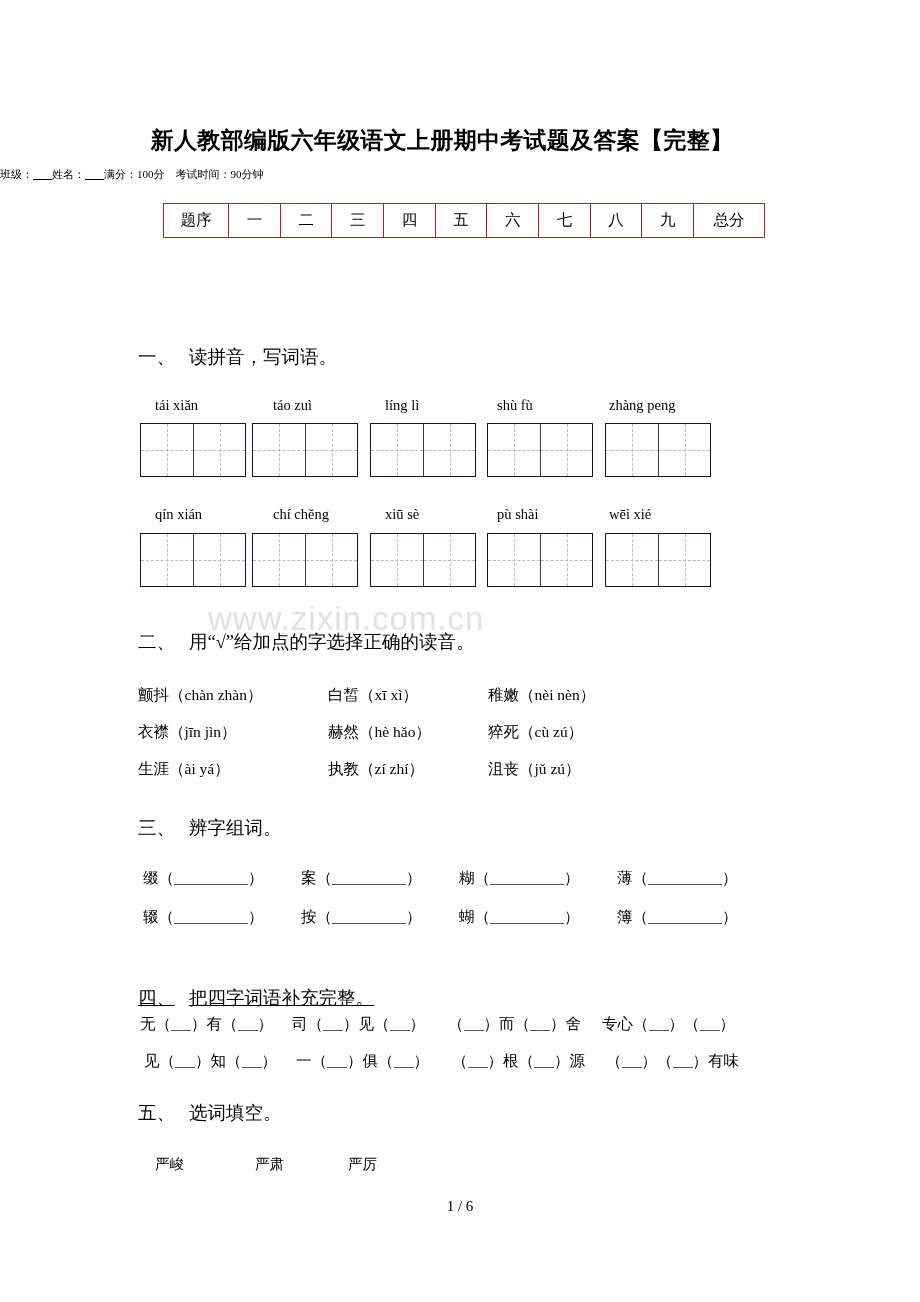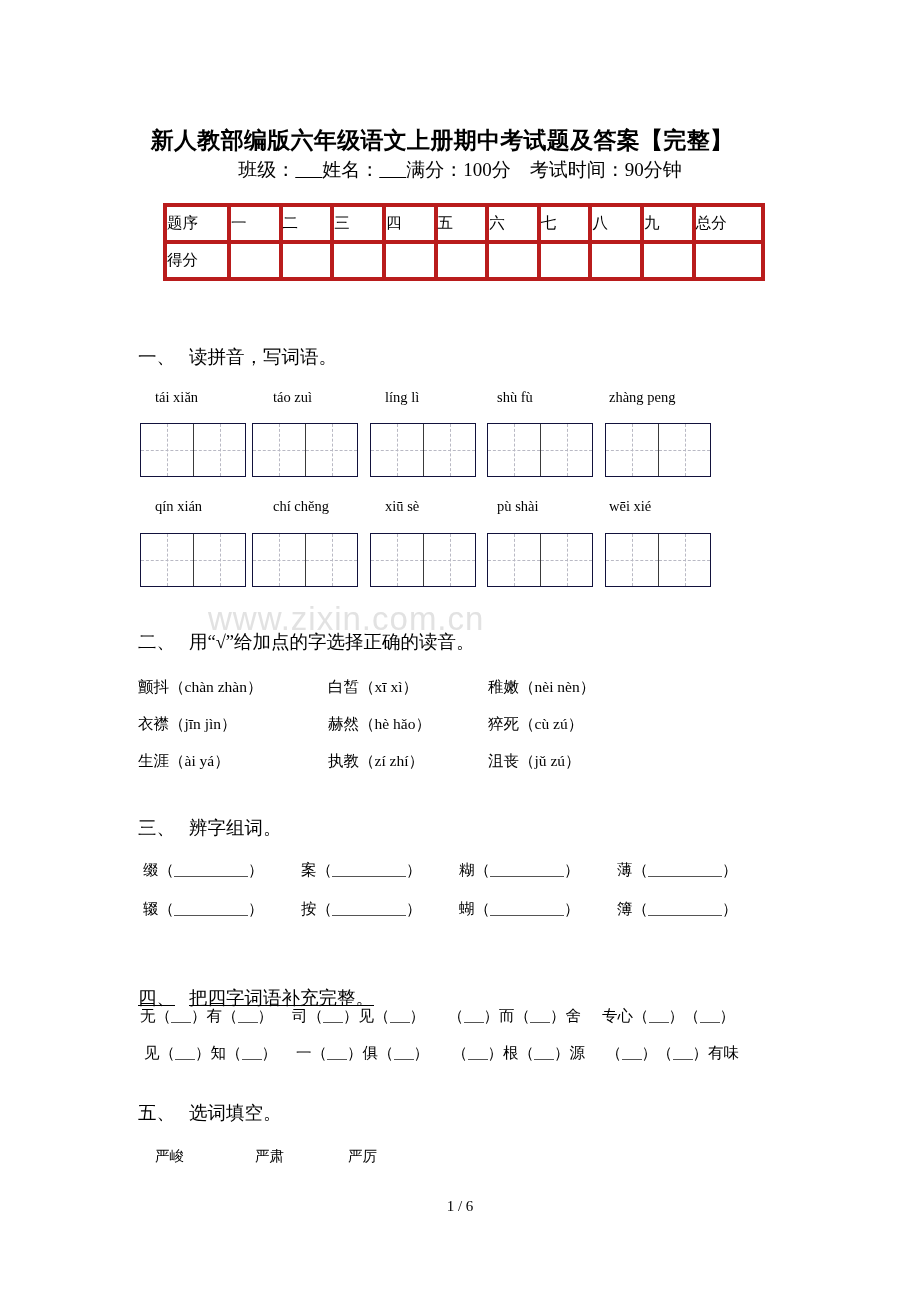--- a/index.html
+++ b/index.html
@@ -43,38 +43,38 @@
     position: absolute;
     left: 0; top: 125px;
     width: 884px;
     text-align: center;
     font-size: 23px;
     font-weight: bold;
     letter-spacing: 0.3px;
   }
   .doc-subtitle {
     position: absolute;
-    left: 0; top: 157px;
+    left: 0; top: 167px;
     width: 920px;
-    text-align: center;
-    font-size: 19px;
+    text-align: left;
+    font-size: 11px;
   }
   .blank-ul { text-decoration: underline; letter-spacing: 2px; }
 
   
   .score-table {
     position: absolute;
     left: 163px; top: 203px;
     border-collapse: collapse;
     width: 602px;
   }
   .score-table td {
-    border: 4px solid #b91c1c;
+    border: 1px solid #b91c1c;
     height: 33px;
-    text-align: left;
+    text-align: center;
     vertical-align: middle;
     font-size: 15.5px;
     padding: 0;
   }
   .score-table td.lbl { width: 66px; }
   .score-table td.num { width: 52px; }
   .score-table td.tot { width: 72px; }
 
   
   .sec-h {
@@ -82,20 +82,21 @@
     font-size: 18.5px;
     white-space: nowrap;
   }
   .sec-h .idx { margin-right: 14px; }
 
   
   .line {
     position: absolute;
     font-size: 15.5px;
     white-space: nowrap;
+    margin-top: 8px;
   }
   .pyline { font-family: "Liberation Serif", serif; font-size: 14.5px; }
 
   
   .grid-row { position: absolute; }
   .tzg-group {
     position: absolute;
     display: flex;
     border: 1.6px solid #12123c;
     background: #fff;
@@ -175,33 +176,20 @@
         <td class="num">二</td>
         <td class="num">三</td>
         <td class="num">四</td>
         <td class="num">五</td>
         <td class="num">六</td>
         <td class="num">七</td>
         <td class="num">八</td>
         <td class="num">九</td>
         <td class="tot">总分</td>
       </tr>
-      <tr>
-        <td class="lbl">得分</td>
-        <td class="num"></td>
-        <td class="num"></td>
-        <td class="num"></td>
-        <td class="num"></td>
-        <td class="num"></td>
-        <td class="num"></td>
-        <td class="num"></td>
-        <td class="num"></td>
-        <td class="num"></td>
-        <td class="tot"></td>
-      </tr>
     </tbody>
       </table>
 
     <div class="sec-h" style="left:138px; top:344px;">
       <span class="idx">一、</span><span>读拼音，写词语。</span>
     </div>
 
     <div class="line pyline" style="left:155px; top:389px;">
       <span style="display:inline-block;width:118px">tái xiǎn</span><span style="display:inline-block;width:112px">táo zuì</span><span style="display:inline-block;width:112px">líng lì</span><span style="display:inline-block;width:112px">shù fù</span><span>zhàng peng</span>
     </div>

